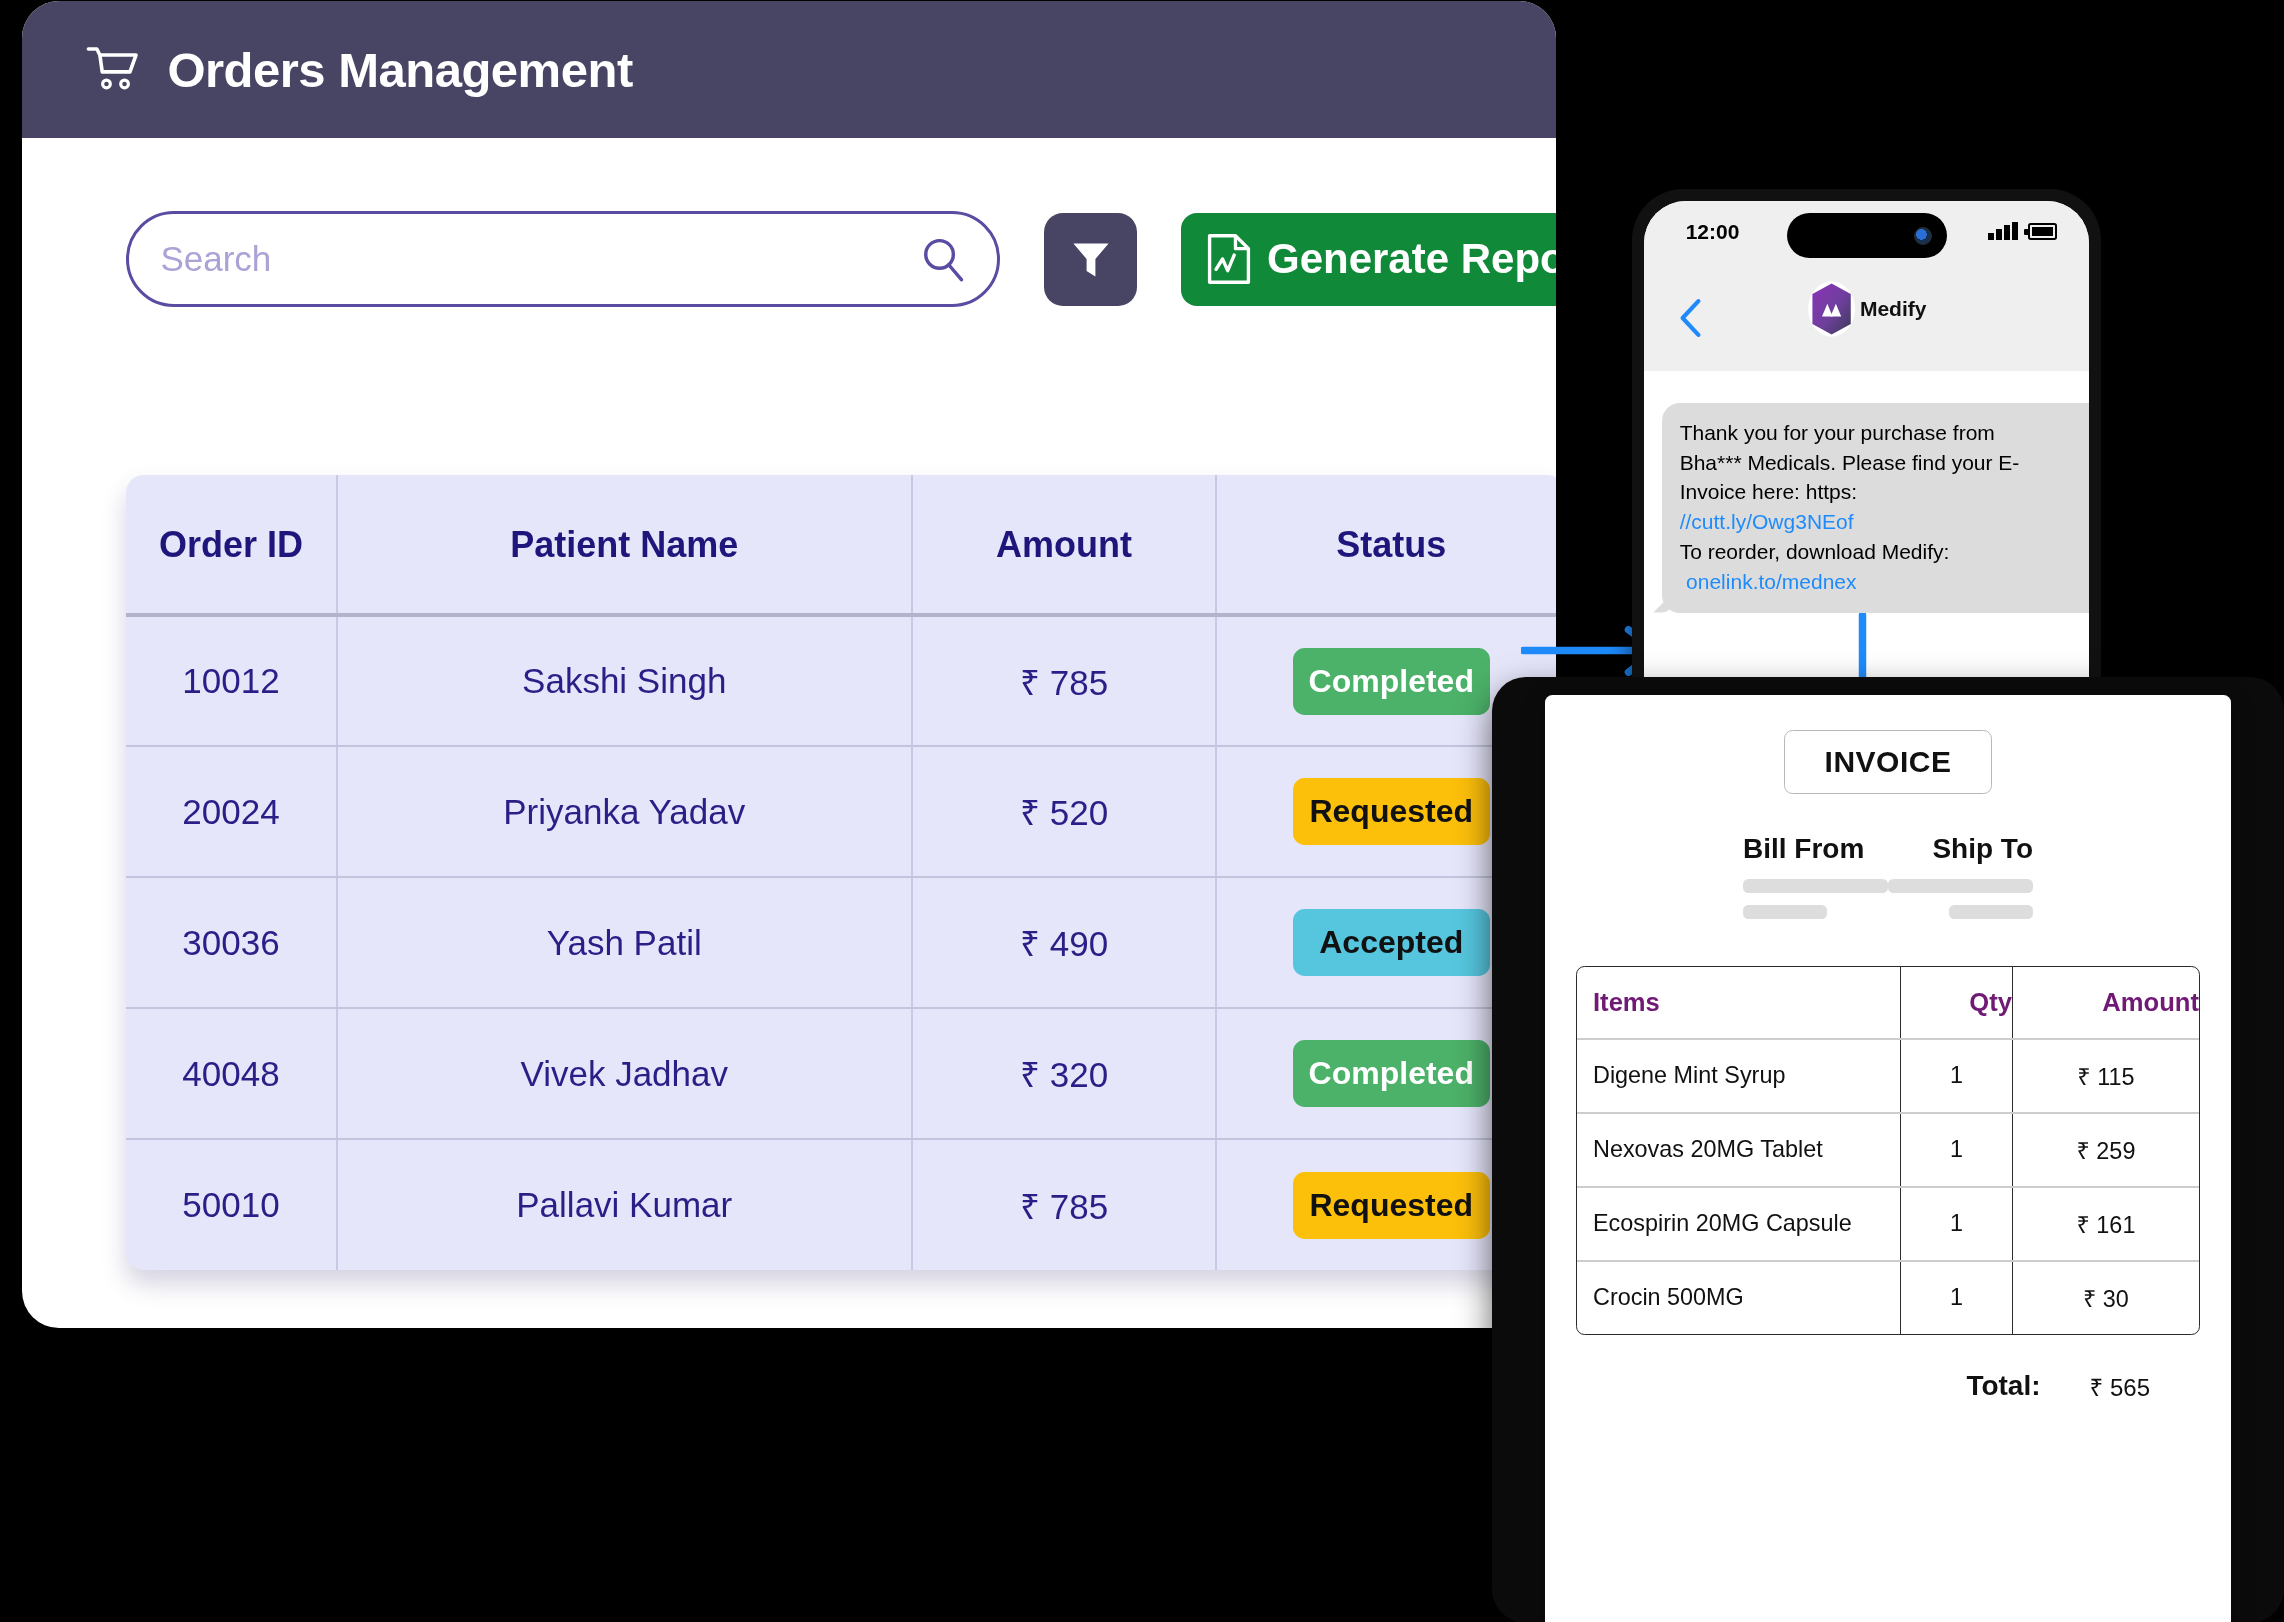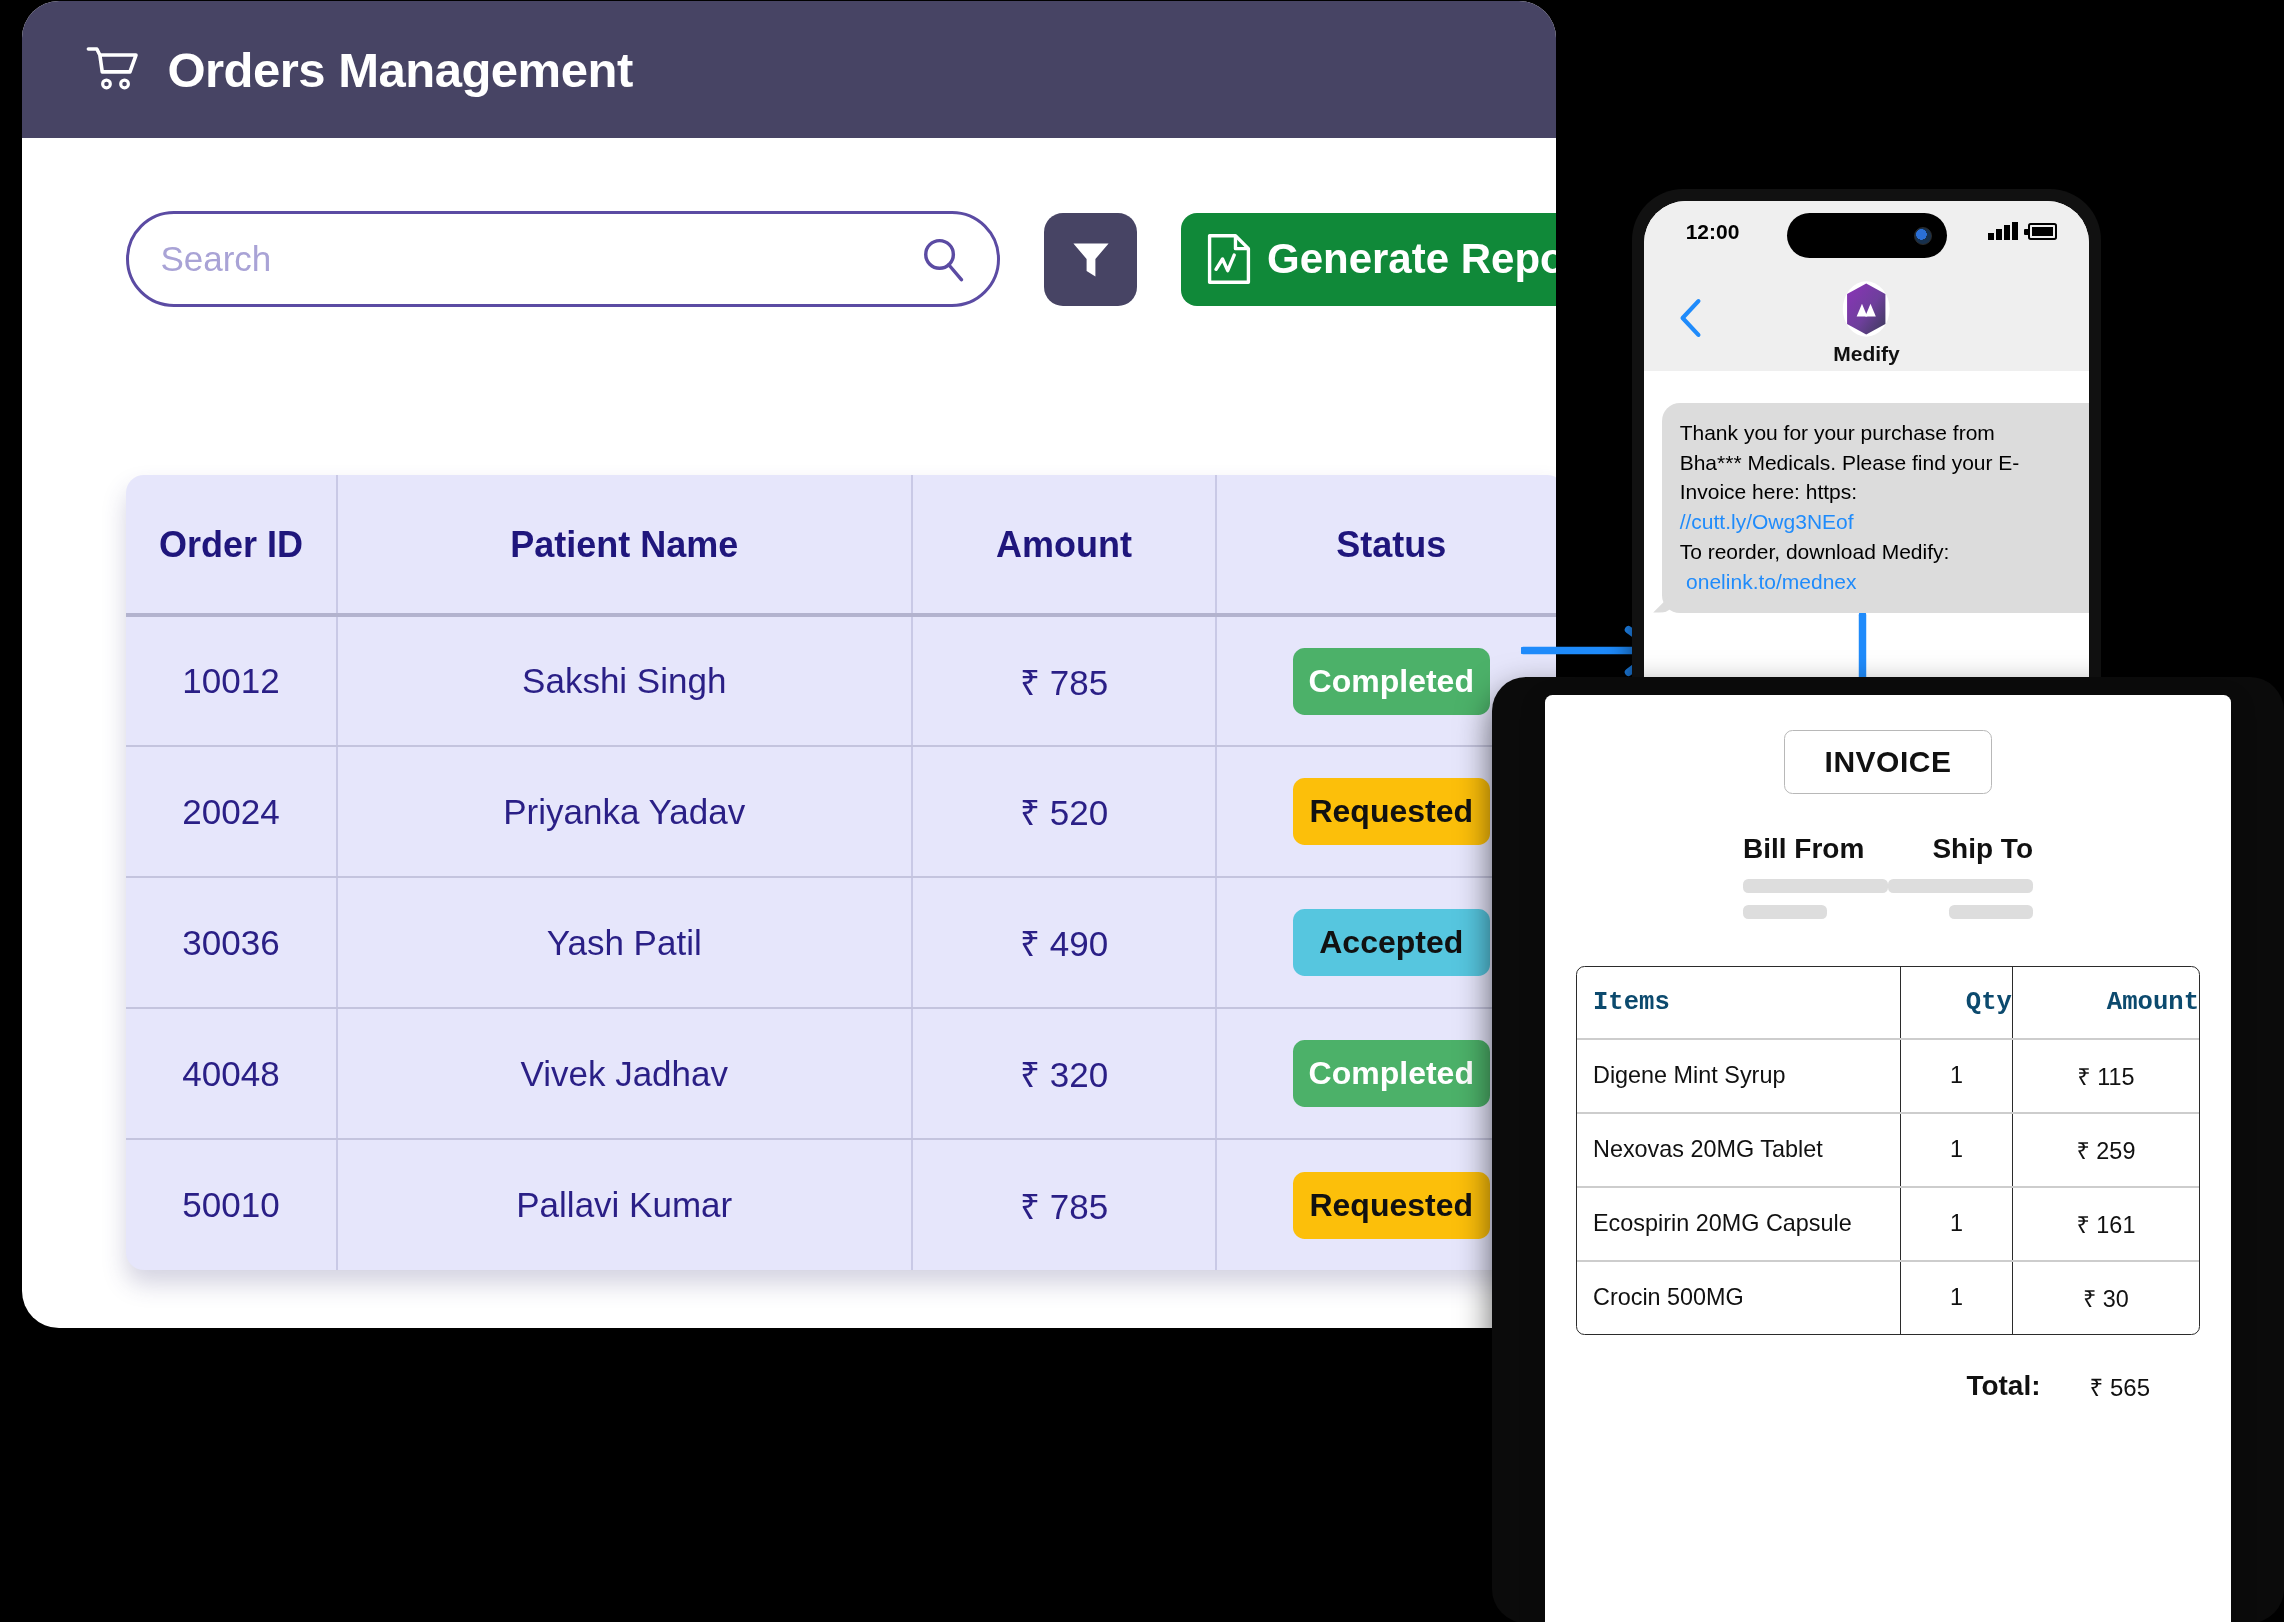--- a/index.html
+++ b/index.html
@@ -200,21 +200,21 @@
     content:""; position: absolute; left: -5.9px; top: 4.3px;
     width: 4.3px; height: 6.4px; background: #000; border-radius: 1.1px 0 0 1.1px;
   }
   .back-chevron {
     position: absolute; left: 33px; top: 97px;
     width: 27px; height: 40px;
   }
   .app-brand {
     position: absolute; left: 50%; top: 79px;
     transform: translateX(-50%);
-    display: flex; flex-direction: column; align-items: center; gap: 4.3px;
+    display: flex; flex-direction: row; align-items: center; gap: 4.3px;
   }
   .app-logo { width: 49px; height: 58px; }
   .app-name { font-size: 21px; font-weight: 700; color: #111; }
 
   .msg-area { position: relative; padding: 32px 0 0 0; background: #fff; }
   .bubble {
     position: relative;
     margin-left: 18px;
     width: 461px;
     background: #dcdcdc;
@@ -273,25 +273,24 @@
     margin-top: 47px;
     border: 1.6px solid #2b2b2b;
     border-radius: 8.5px;
     overflow: hidden;
   }
   .items { width: 100%; border-collapse: collapse; table-layout: fixed; }
   .items col.i-name { width: 52%; }
   .items col.i-qty  { width: 18%; }
   .items col.i-amt  { width: 30%; }
   .items th {
-    font-size: 25.6px; font-weight: 700; color: #0c4a6e;
+    font-size: 25.6px; font-weight: 700; color: #701a75;
     text-align: left; padding: 21px 0 21px 16px;
     border-right: 1.6px solid #2b2b2b;
     border-bottom: 2.1px solid #cdcdcd;
-    font-family: Liberation Mono, monospace;
   }
   .items th:nth-child(2), .items th:nth-child(3) { text-align: right; padding-left: 0; }
   .items th:last-child { border-right: none; }
   .items td {
     font-size: 23.4px; color: #111;
     padding: 20px 0 20px 16px;
     border-right: 1.6px solid #2b2b2b;
     border-bottom: 2.1px solid #cdcdcd;
   }
   .items td:nth-child(2), .items td:nth-child(3) { text-align: center; padding-left: 0; }

